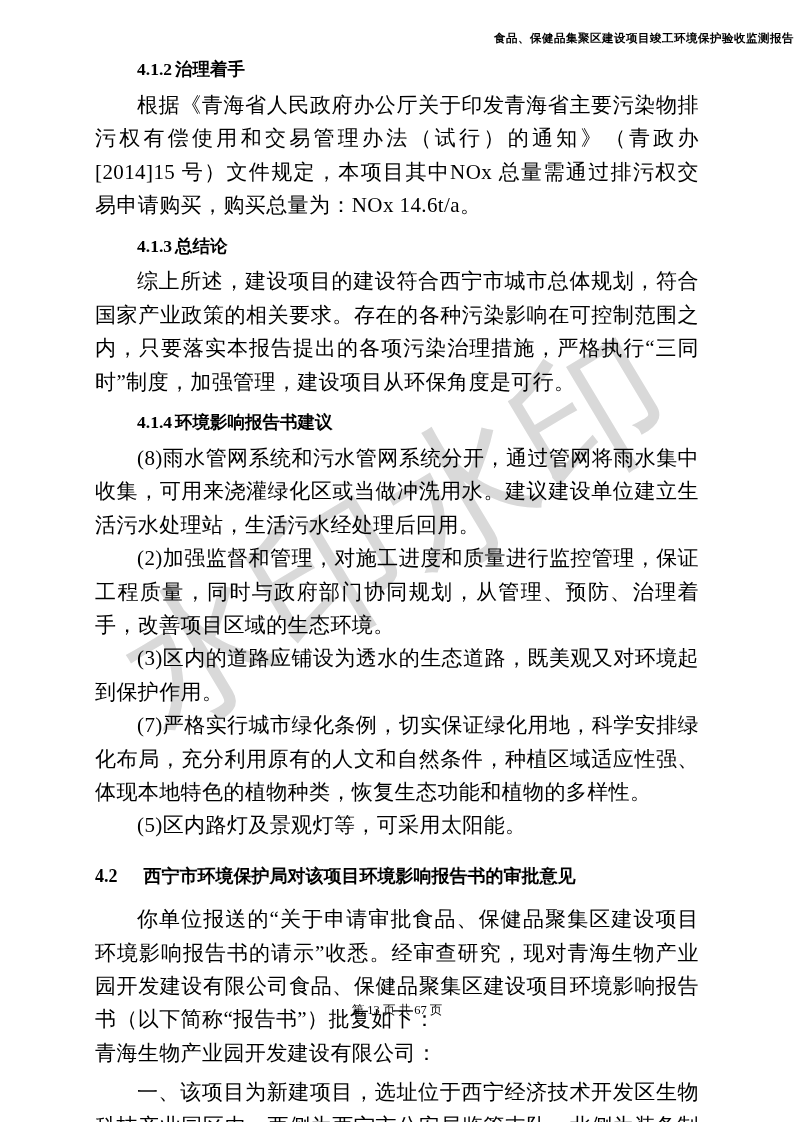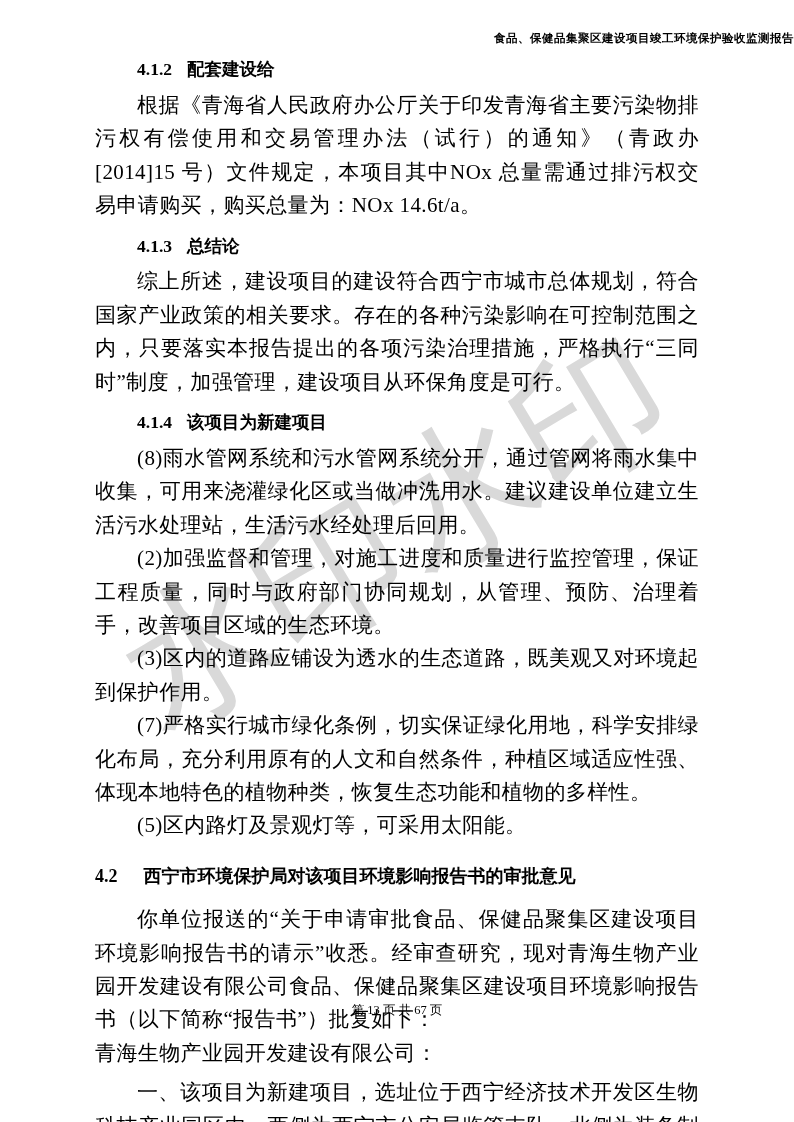--- a/index.html
+++ b/index.html
@@ -49,21 +49,21 @@
   .h3 {
     font-family: "Liberation Sans", "DejaVu Sans", sans-serif;
     font-weight: bold;
     font-size: 17.5px;
     line-height: 1.25;
     margin: 13px 0 8px 42px;
   }
   .h3 .num {
     font-family: "Liberation Serif", "DejaVu Serif", serif;
     font-weight: bold;
-    margin-right: 15px;
+    margin-right: 3px;
   }
   .h2 {
     font-family: "Liberation Sans", "DejaVu Sans", sans-serif;
     font-weight: bold;
     font-size: 18px;
     line-height: 1.3;
     margin: 22px 0 15px 0;
   }
   .h2 .num {
     font-family: "Liberation Serif", "DejaVu Serif", serif;
@@ -100,33 +100,33 @@
   <div class="watermark" aria-hidden="true">
     <span>水印</span>
     <span>水印</span>
   </div>
 
   <div class="doc-header">食品、保健品集聚区建设项目竣工环境保护验收监测报告</div>
 
   <div class="content">
 
     <div class="h3">
-      <span class="num">4.1.2</span><span>配套建设给</span>
+      <span class="num">4.1.2</span><span>治理着手</span>
     </div>
 
     <p class="p">根据《青海省人民政府办公厅关于印发青海省主要污染物排污权有偿使用和交易管理办法（试行）的通知》（青政办[2014]15 号）文件规定，本项目其中NOx 总量需通过排污权交易申请购买，购买总量为：NOx 14.6t/a。</p>
 
     <div class="h3">
       <span class="num">4.1.3</span><span>总结论</span>
     </div>
 
     <p class="p">综上所述，建设项目的建设符合西宁市城市总体规划，符合国家产业政策的相关要求。存在的各种污染影响在可控制范围之内，只要落实本报告提出的各项污染治理措施，严格执行“三同时”制度，加强管理，建设项目从环保角度是可行。</p>
 
     <div class="h3">
-      <span class="num">4.1.4</span><span>该项目为新建项目</span>
+      <span class="num">4.1.4</span><span>环境影响报告书建议</span>
     </div>
 
     <p class="p">(8)雨水管网系统和污水管网系统分开，通过管网将雨水集中收集，可用来浇灌绿化区或当做冲洗用水。建议建设单位建立生活污水处理站，生活污水经处理后回用。</p>
     <p class="p">(2)加强监督和管理，对施工进度和质量进行监控管理，保证工程质量，同时与政府部门协同规划，从管理、预防、治理着手，改善项目区域的生态环境。</p>
     <p class="p">(3)区内的道路应铺设为透水的生态道路，既美观又对环境起到保护作用。</p>
     <p class="p">(7)严格实行城市绿化条例，切实保证绿化用地，科学安排绿化布局，充分利用原有的人文和自然条件，种植区域适应性强、体现本地特色的植物种类，恢复生态功能和植物的多样性。</p>
     <p class="p">(5)区内路灯及景观灯等，可采用太阳能。</p>
 
     <div class="h2">
       <span class="num">4.2</span><span>西宁市环境保护局对该项目环境影响报告书的审批意见</span>

